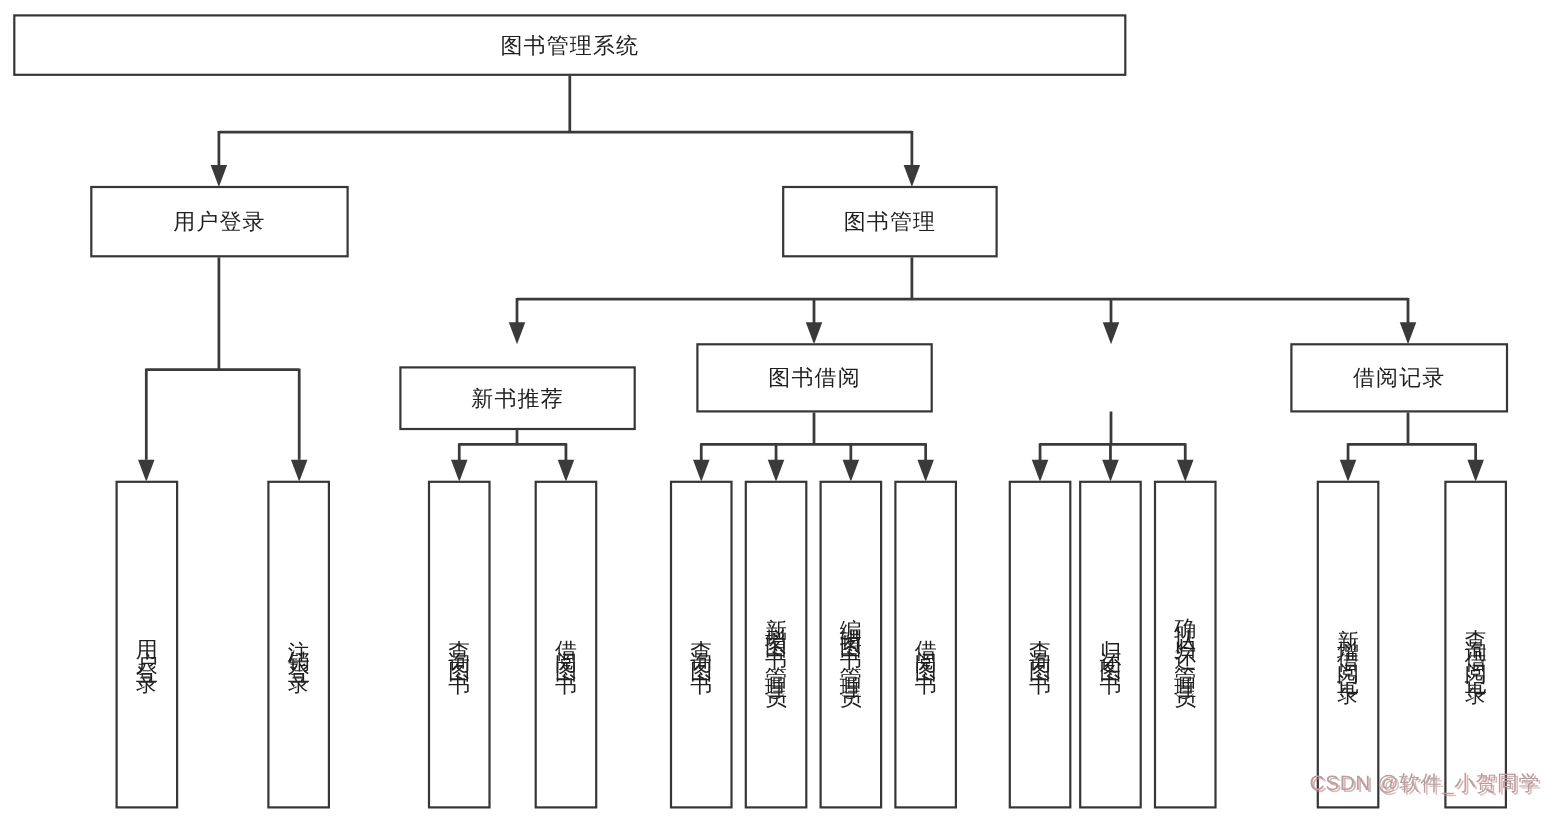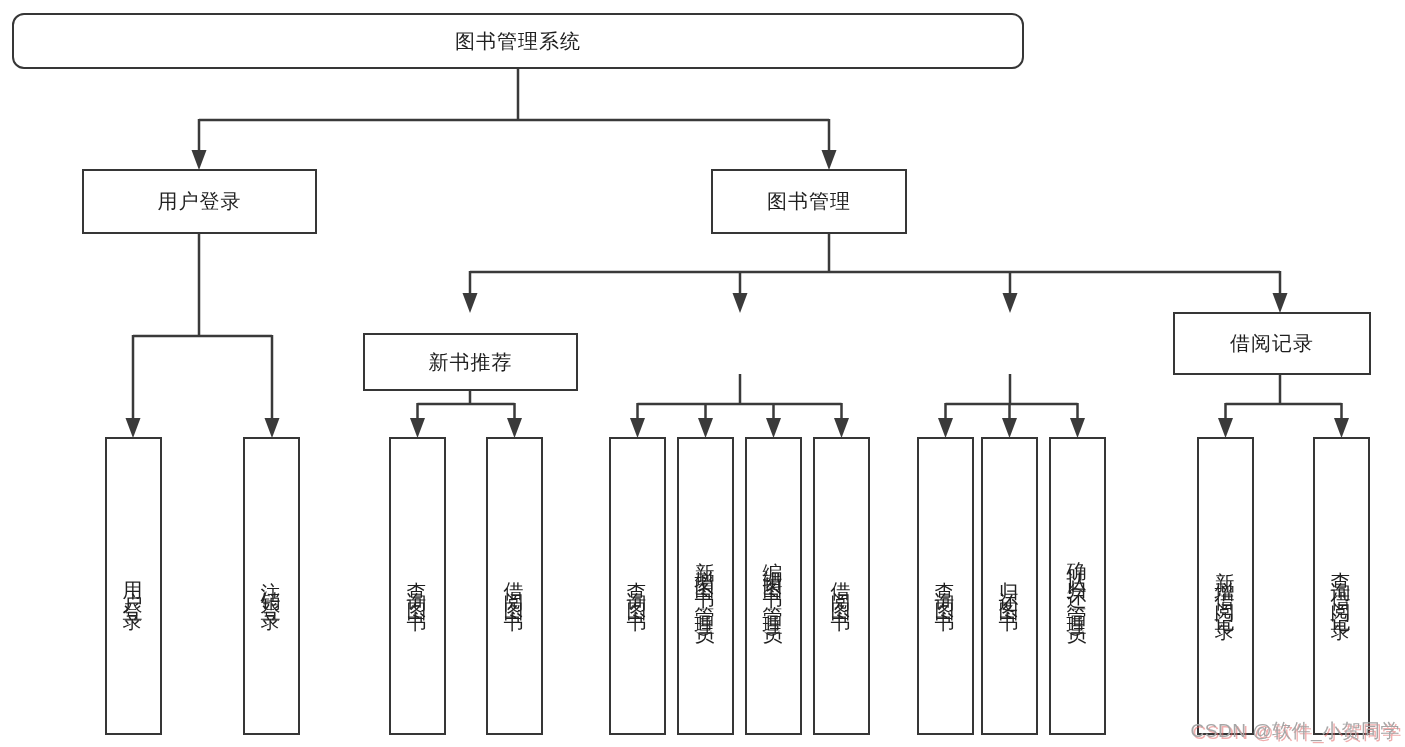--- a/index.html
+++ b/index.html
@@ -29,21 +29,21 @@
   .tall { width: 57px; height: 298px; top: 437px; }
   .vtext {
     writing-mode: vertical-rl;
     text-orientation: mixed;
     letter-spacing: 10px;
     white-space: nowrap;
   }
   .vtext.long { letter-spacing: 9px; }
   .watermark {
     position: absolute;
-    right: 5px; bottom: 3px;
+    right: 5px; bottom: 22px;
     font-size: 19px;
     color: #a6a6a6;
     letter-spacing: 0.5px;
     text-shadow: 2px 2px 0 rgba(228, 106, 106, 0.55);
     z-index: 5;
   }
 </style>
 </head>
 <body>
 
@@ -75,33 +75,36 @@
       <polygon points="773.5,438 766,418 781,418"></polygon>
       <polygon points="841.5,438 834,418 849,418"></polygon>
       <polygon points="945.5,438 938,418 953,418"></polygon>
       <polygon points="1009.5,438 1002,418 1017,418"></polygon>
       <polygon points="1077.5,438 1070,418 1085,418"></polygon>
       <polygon points="1225.5,438 1218,418 1233,418"></polygon>
       <polygon points="1341.5,438 1334,418 1349,418"></polygon>
     </g>
   </svg>
 
-  <div class="box" style="left:12px; top:13px; width:1012px; height:56px;border-radius:12px;">
+  <div class="box" style="left:12px; top:13px; width:1012px; height:56px;">
     <span>图书管理系统</span>
   </div>
 
   <div class="box" style="left:82px; top:169px; width:235px; height:65px;">
     <span>用户登录</span>
   </div>
   <div class="box" style="left:711px; top:169px; width:196px; height:65px;">
     <span>图书管理</span>
   </div>
 
   <div class="box" style="left:363px; top:312px; width:215px; height:58px;margin-top:21px;">
     <span>新书推荐</span>
+  </div>
+  <div class="box" style="left:633px; top:312px; width:215px; height:63px;">
+    <span>图书借阅</span>
   </div>
   <div class="box" style="left:1173px; top:312px; width:198px; height:63px;">
     <span>借阅记录</span>
   </div>
 
   <div class="box tall" style="left:105px;">
     <span class="vtext">用户登录</span>
   </div>
   <div class="box tall" style="left:243px;">
     <span class="vtext">注销登录</span>

